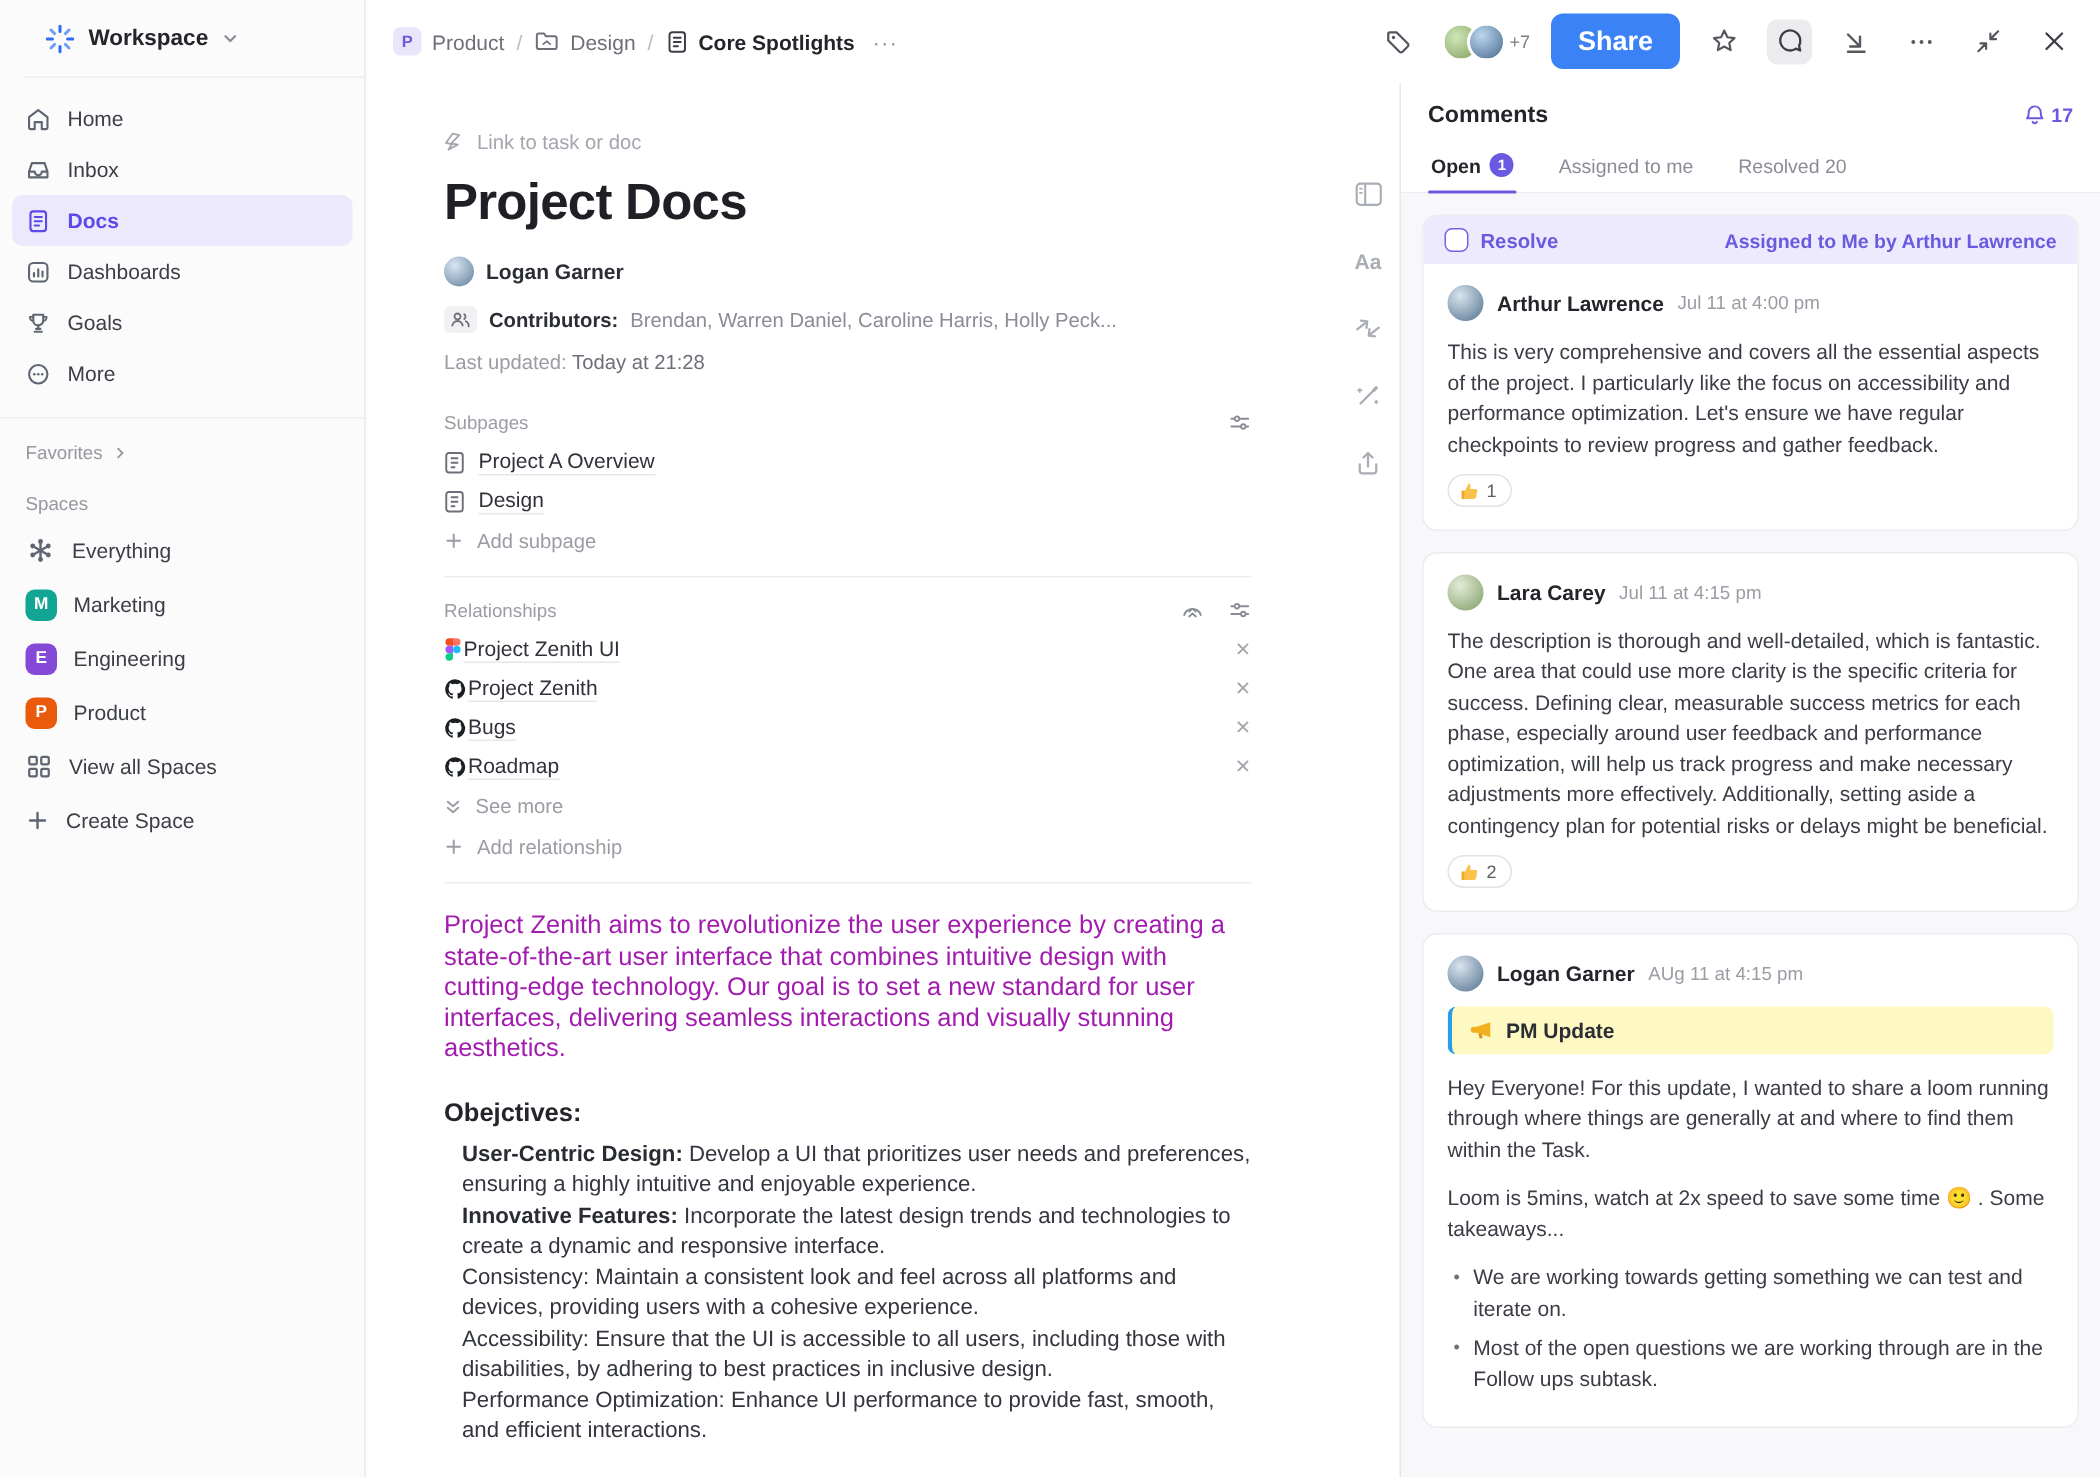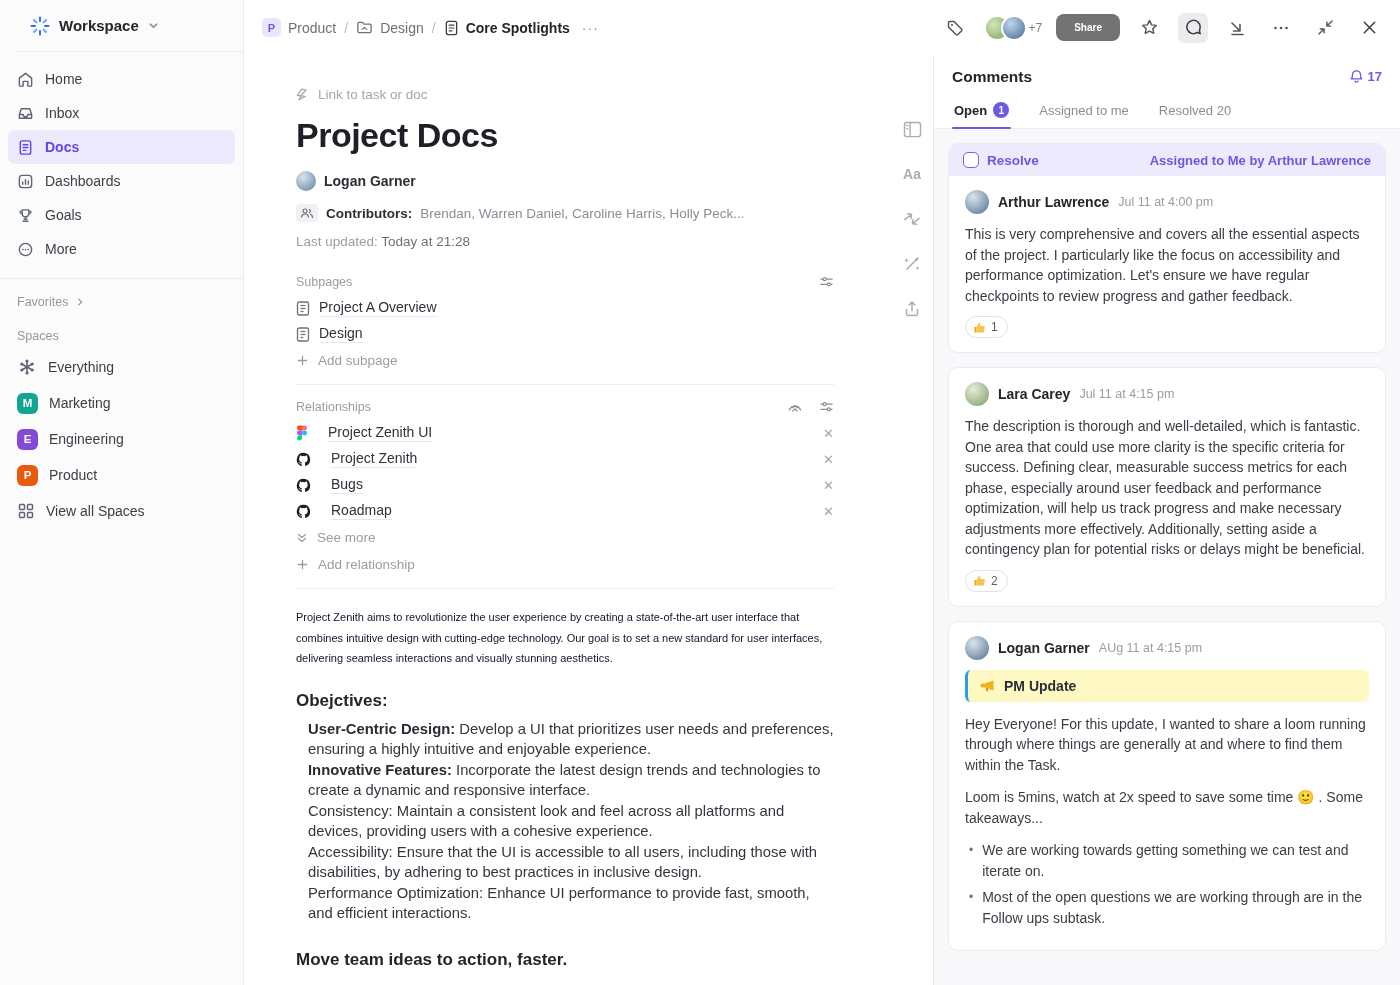--- a/index.html
+++ b/index.html
@@ -32,21 +32,21 @@
   .crumb-current { color:#23252b; font-weight:600; }
   .crumb-more { color:#8a8d96; letter-spacing:1px; cursor:pointer; padding:0 4px; }
   .actions { display:flex; align-items:center; gap:14px; }
   .icon-btn { display:flex; align-items:center; justify-content:center; width:30px; height:30px; border-radius:7px; cursor:pointer; color:#54575e; }
   .icon-btn.lit { background:#ececef; }
   .av-group { display:flex; align-items:center; cursor:pointer; }
   .av { width:26px; height:26px; border-radius:50%; border:2px solid #fff; }
   .av1 { background:radial-gradient(circle at 35% 35%, #cfe6b8, #7fa05c); }
   .av2 { background:radial-gradient(circle at 35% 30%, #bcd6ee, #476a8e); margin-left:-9px; }
   .av-more { font-size:12px; color:#7b7e86; margin-left:2px; }
-  .share-btn { background:#737373; color:#fff; border:none; border-radius:8px; padding:8px 18px; font-size:10px; font-weight:700; cursor:pointer; font-family:inherit; }
+  .share-btn { background:#3b82f6; color:#fff; border:none; border-radius:8px; padding:8px 18px; font-size:18px; font-weight:700; cursor:pointer; font-family:inherit; }
 
   .content-row { flex:1; display:flex; overflow:hidden; }
 
   
   .doc-wrap { flex:1; position:relative; overflow:hidden; }
   .doc { padding:32px 70px 0 52px; max-width:660px; }
   .link-hint { display:flex; align-items:center; gap:8px; font-size:13.5px; color:#a3a6ad; cursor:pointer; }
   .doc-title { font-size:34px; font-weight:800; color:#1e2025; letter-spacing:-0.5px; margin:14px 0 16px 0; }
   .owner-row { display:flex; align-items:center; gap:8px; font-size:14px; font-weight:700; color:#2c2e35; margin-bottom:13px; }
   .owner-av { width:20px; height:20px; border-radius:50%; background:radial-gradient(circle at 35% 30%, #d8e6f2, #5f7d99); }
@@ -56,25 +56,25 @@
   .contrib-names { color:#8a8d96; }
   .updated-row { font-size:13.5px; color:#9preset; margin-bottom:20px; }
   .updated-row { color:#9a9da4; }
   .updated-val { color:#6d7078; }
   .sec { padding:6px 0 10px 0; border-bottom:1px solid #ededf1; margin-bottom:8px; }
   .sec-head { display:flex; align-items:flex-end; justify-content:space-between; margin-bottom:6px; }
   .sec-label { font-size:12.5px; color:#9a9da4; }
   .sec-icons { display:flex; align-items:center; gap:16px; color:#8a8d96; }
   .row-item { display:flex; align-items:center; gap:9px; height:26px; font-size:14px; color:#2f323a; cursor:pointer; }
   .row-item .lbl { border-bottom:1px solid #e7e7eb; padding-bottom:1px; }
-  .rel-item { display:flex; align-items:center; gap:20px; height:26px; font-size:14px; }
+  .rel-item { display:flex; align-items:center; gap:1px; height:26px; font-size:14px; }
   .rel-item .lbl { border-bottom:1px solid #e7e7eb; padding-bottom:1px; cursor:pointer; }
   .rel-x { margin-left:auto; color:#a3a6ad; cursor:pointer; font-size:13px; }
   .ghost-row { display:flex; align-items:center; gap:9px; height:27px; font-size:13.5px; color:#9a9da4; cursor:pointer; }
-  .body-p { font-size:11px; line-height:20.5px; color:#0f172a; margin:18px 0 2px 0; }
+  .body-p { font-size:17px; line-height:20.5px; color:#a21caf; margin:18px 0 2px 0; }
   .h3 { font-size:17px; font-weight:800; color:#23252b; margin:22px 0 8px 0; }
   .obj-line { font-size:14.8px; line-height:20.5px; color:#33363e;margin-left:12px; }
   .obj-line b { color:#2a2c33; }
 
   
   .tool-rail { position:absolute; top:62px; right:9px; display:flex; flex-direction:column; gap:21px; align-items:center; color:#a9adb5; }
   .tool-rail .icon-btn { width:24px; height:24px; color:#a9adb5; }
   .aa { font-size:14px; font-weight:600; }
 
   
@@ -247,20 +247,28 @@
             <g fill="none" stroke="#5f6672" stroke-width="1.5">
               <rect x="2.5" y="2.5" width="5" height="5" rx="1"></rect>
               <rect x="10.5" y="2.5" width="5" height="5" rx="1"></rect>
               <rect x="2.5" y="10.5" width="5" height="5" rx="1"></rect>
               <rect x="10.5" y="10.5" width="5" height="5" rx="1"></rect>
             </g>
           </svg>
         </span>
       <span>View all Spaces</span>
     </div>
+    <div class="space-item">
+      <span>
+          <svg width="16" height="16" viewBox="0 0 16 16">
+            <path d="M8 3 V13 M3 8 H13" stroke="#5f6672" stroke-width="1.6" stroke-linecap="round"></path>
+          </svg>
+        </span>
+      <span>Create Space</span>
+    </div>
   </aside>
 
   <div class="main">
     <header class="topbar">
       <div class="crumbs">
         <span class="crumb">
           <span class="crumb-badge">P</span>
           <span>Product</span>
         </span>
         <span class="crumb-sep">/</span>

